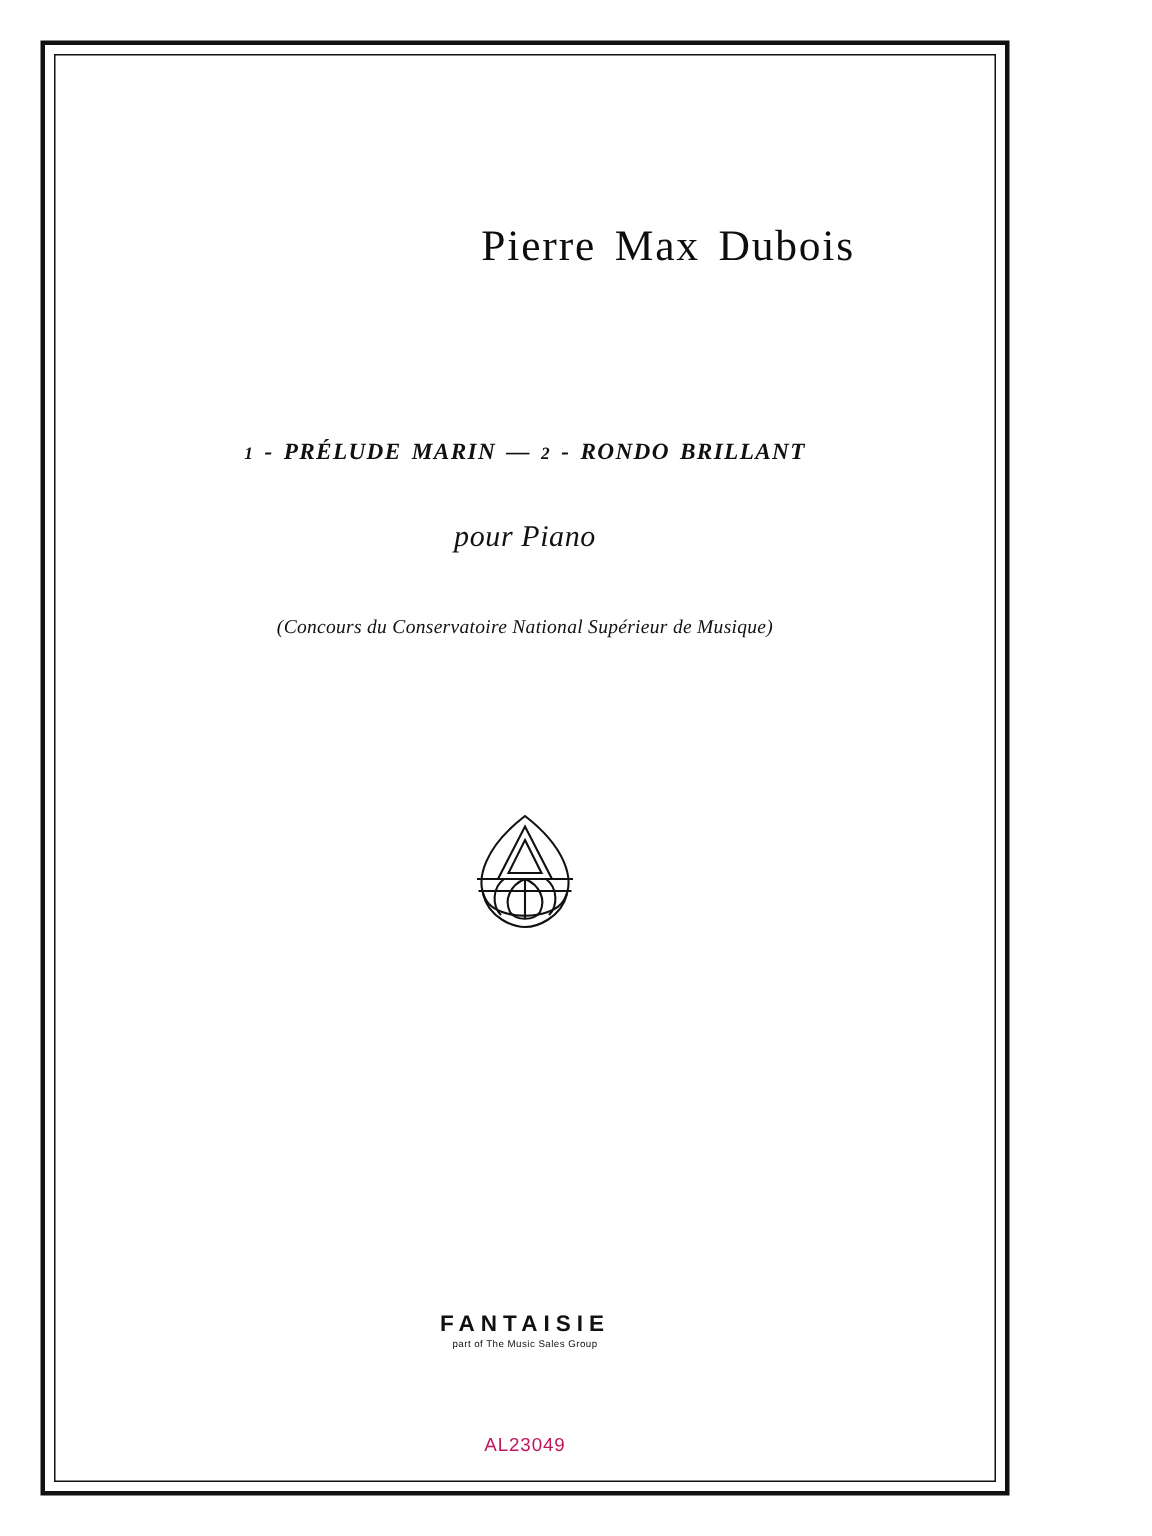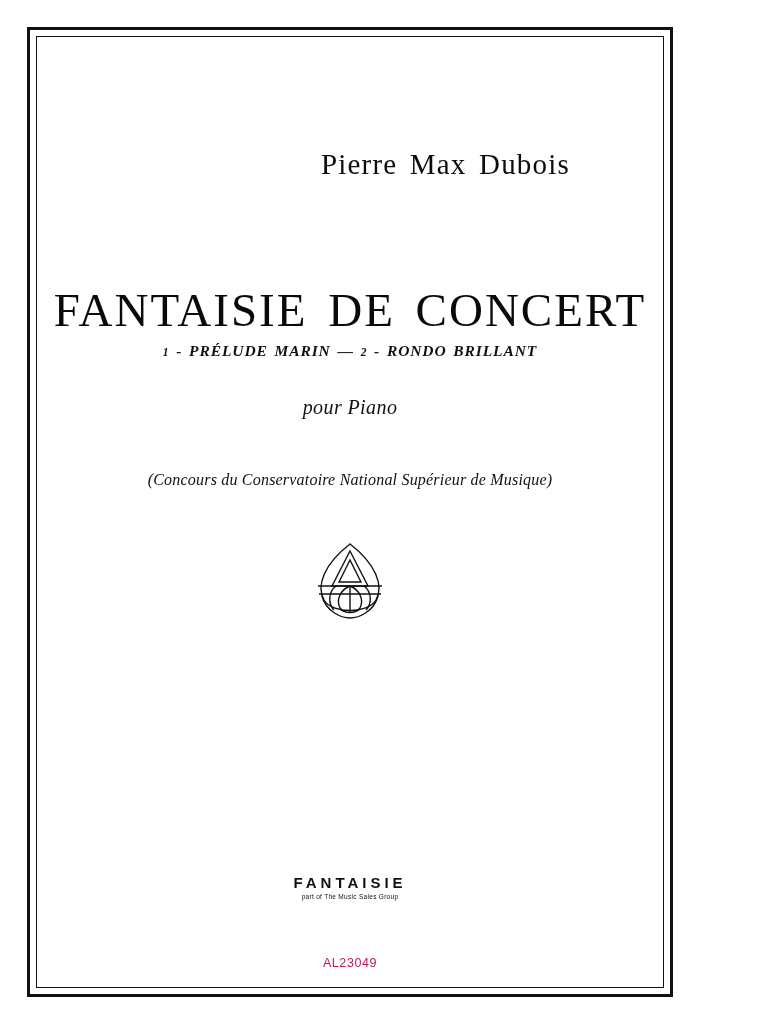--- a/index.html
+++ b/index.html
@@ -100,24 +100,24 @@
   .instrument {
     margin-top: 36px;
     font-family: "Liberation Serif", serif;
     font-style: italic;
     font-size: 20px;
     letter-spacing: 0.4px;
     color: #111111;
   }
 
   .subnote {
-    margin-top: 52px;
-    font-family: "Liberation Serif", serif;
-    font-style: italic;
-    font-size: 16px;
+    margin-top: 40px;
+    font-family: "Liberation Serif", serif;
+    font-style: italic;
+    font-size: 13px;
     letter-spacing: 0.2px;
     color: #111111;
   }
 
   
   .emblem {
     position: absolute;
     top: 492px;
     left: 50%;
     transform: translateX(-50%);
@@ -182,21 +182,20 @@
 <div class="page">
 
   <div class="border-outer"></div>
   <div class="border-inner"></div>
 
   <div class="content">
 
     <div class="composer">Pierre Max Dubois</div>
 
     <div class="title-block">
-      <div class="main-title">FANTAISIE DE CONCERT</div>
 
       <div class="movements">
         <span class="num">1</span>
         <span>- PRÉLUDE MARIN —</span>
         <span class="num">2</span>
         <span>- RONDO BRILLANT</span>
       </div>
 
       <div class="instrument">pour Piano</div>
 

